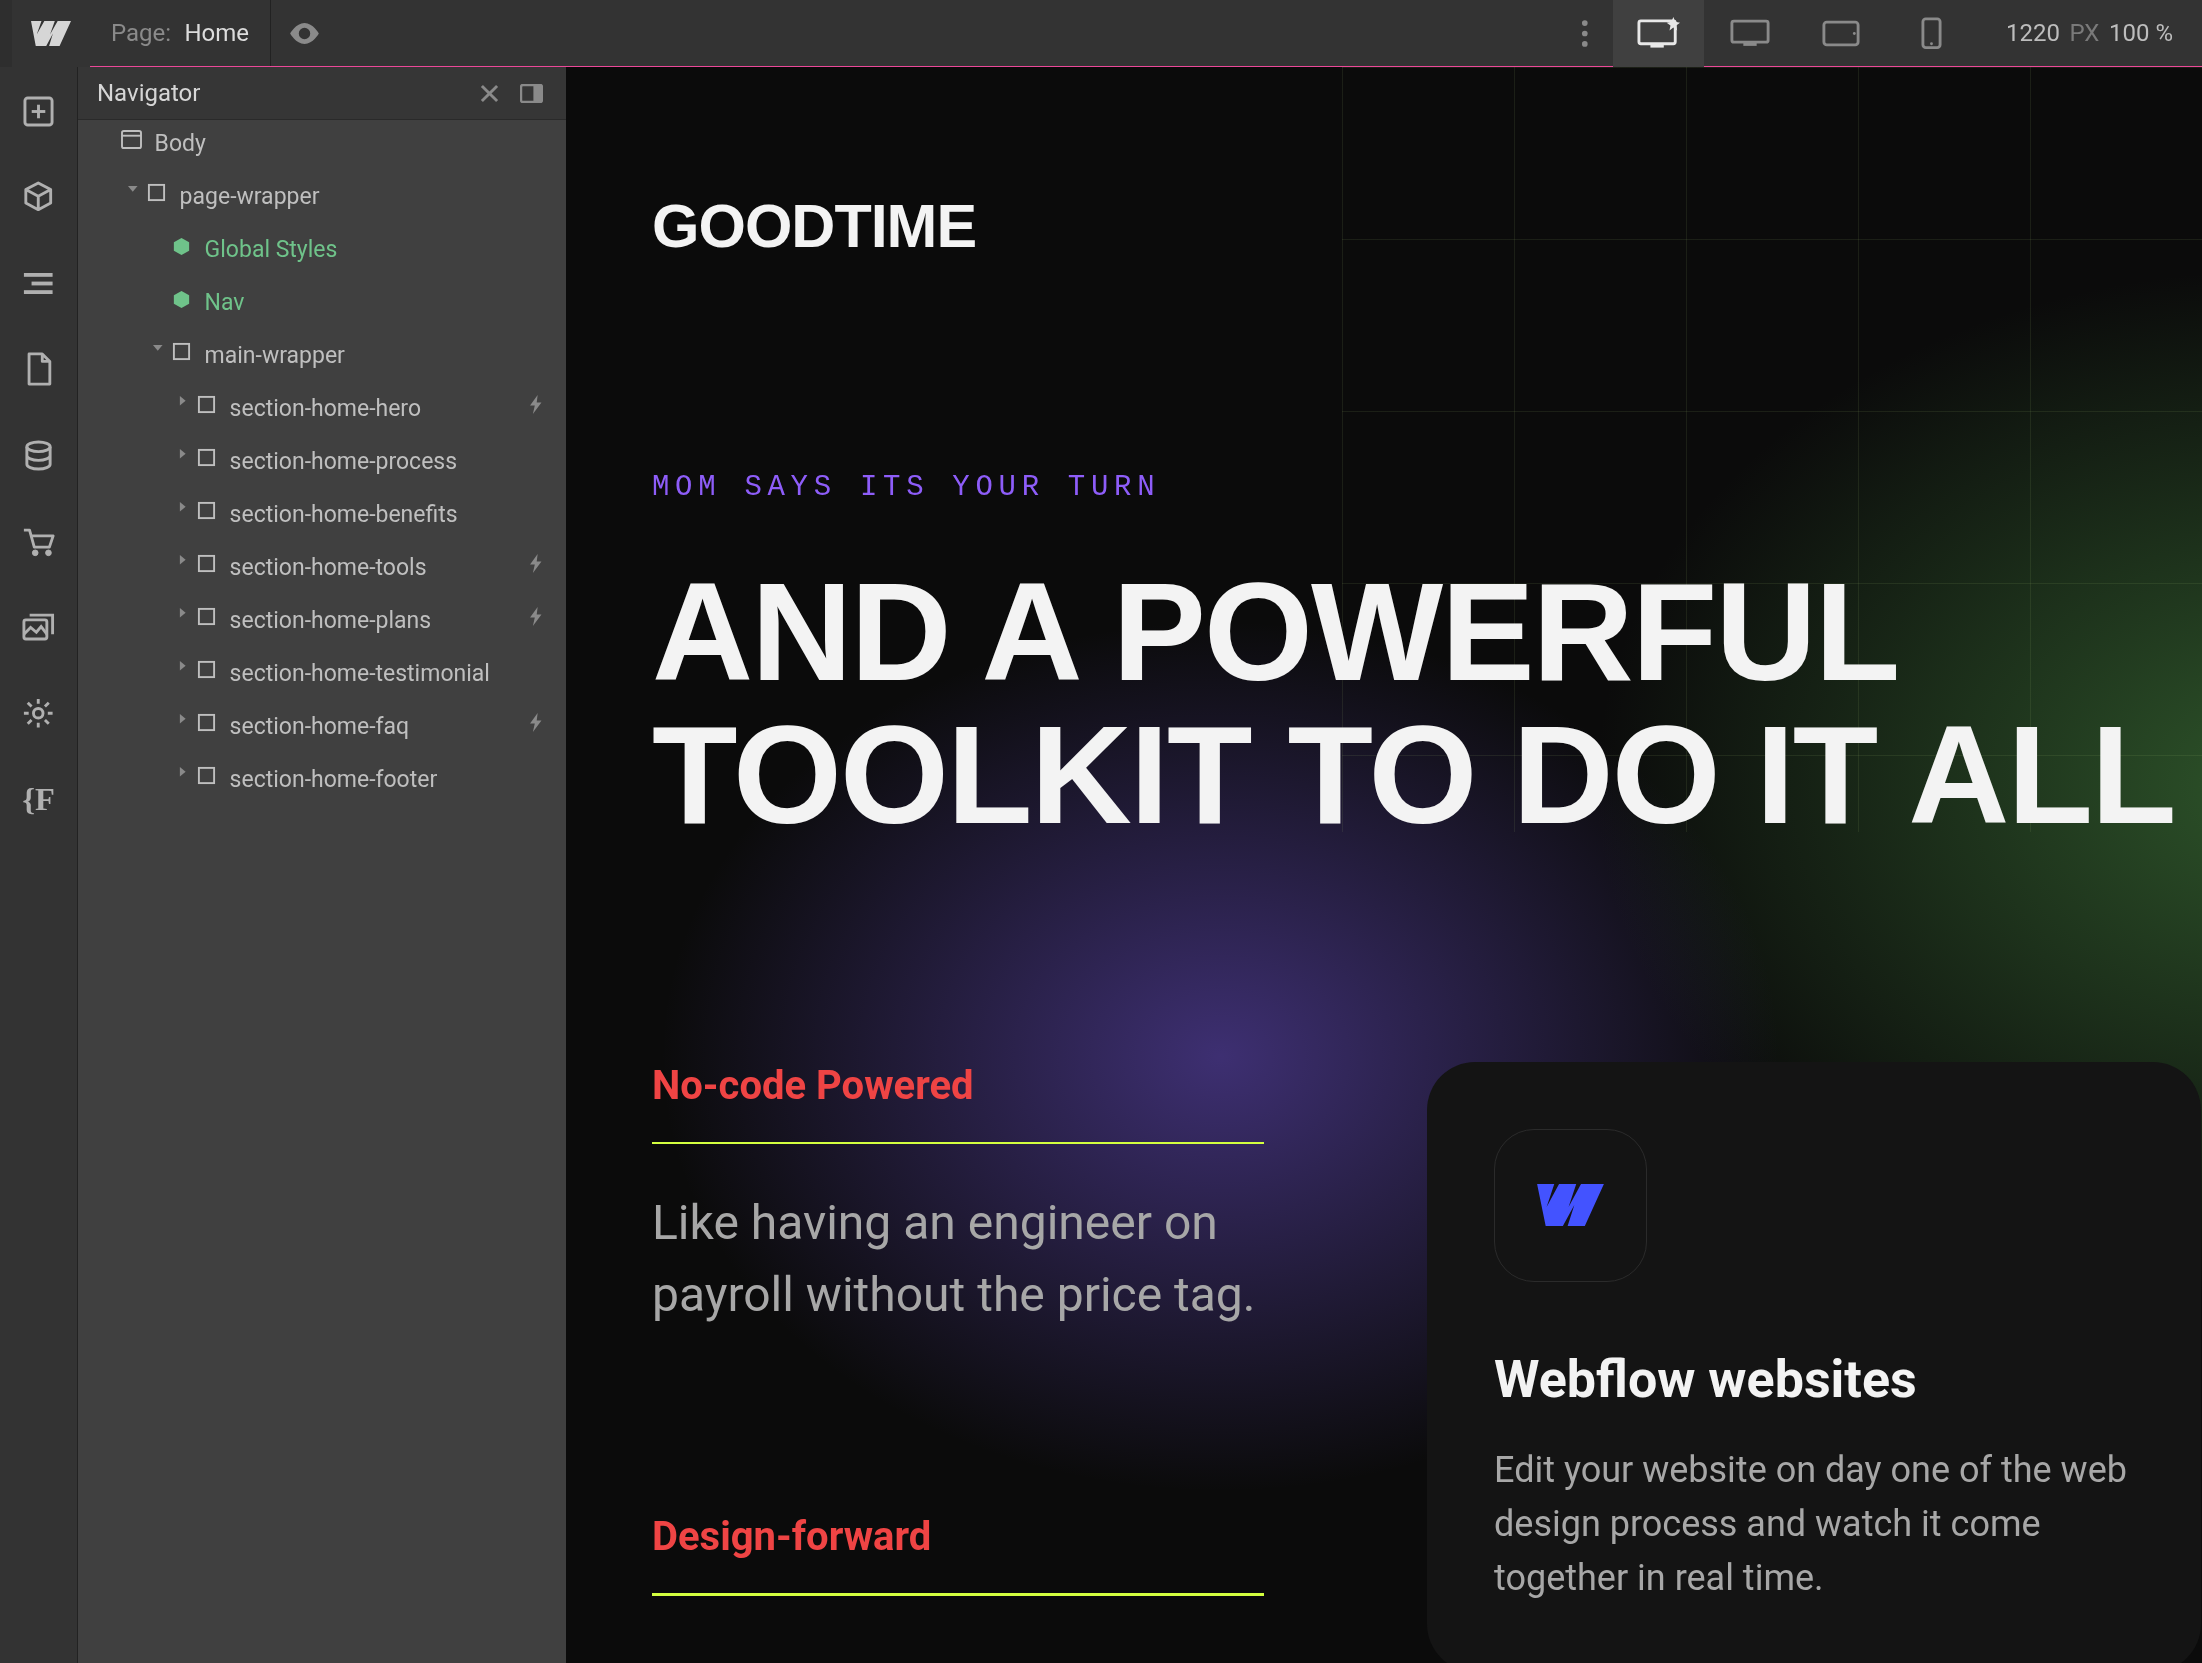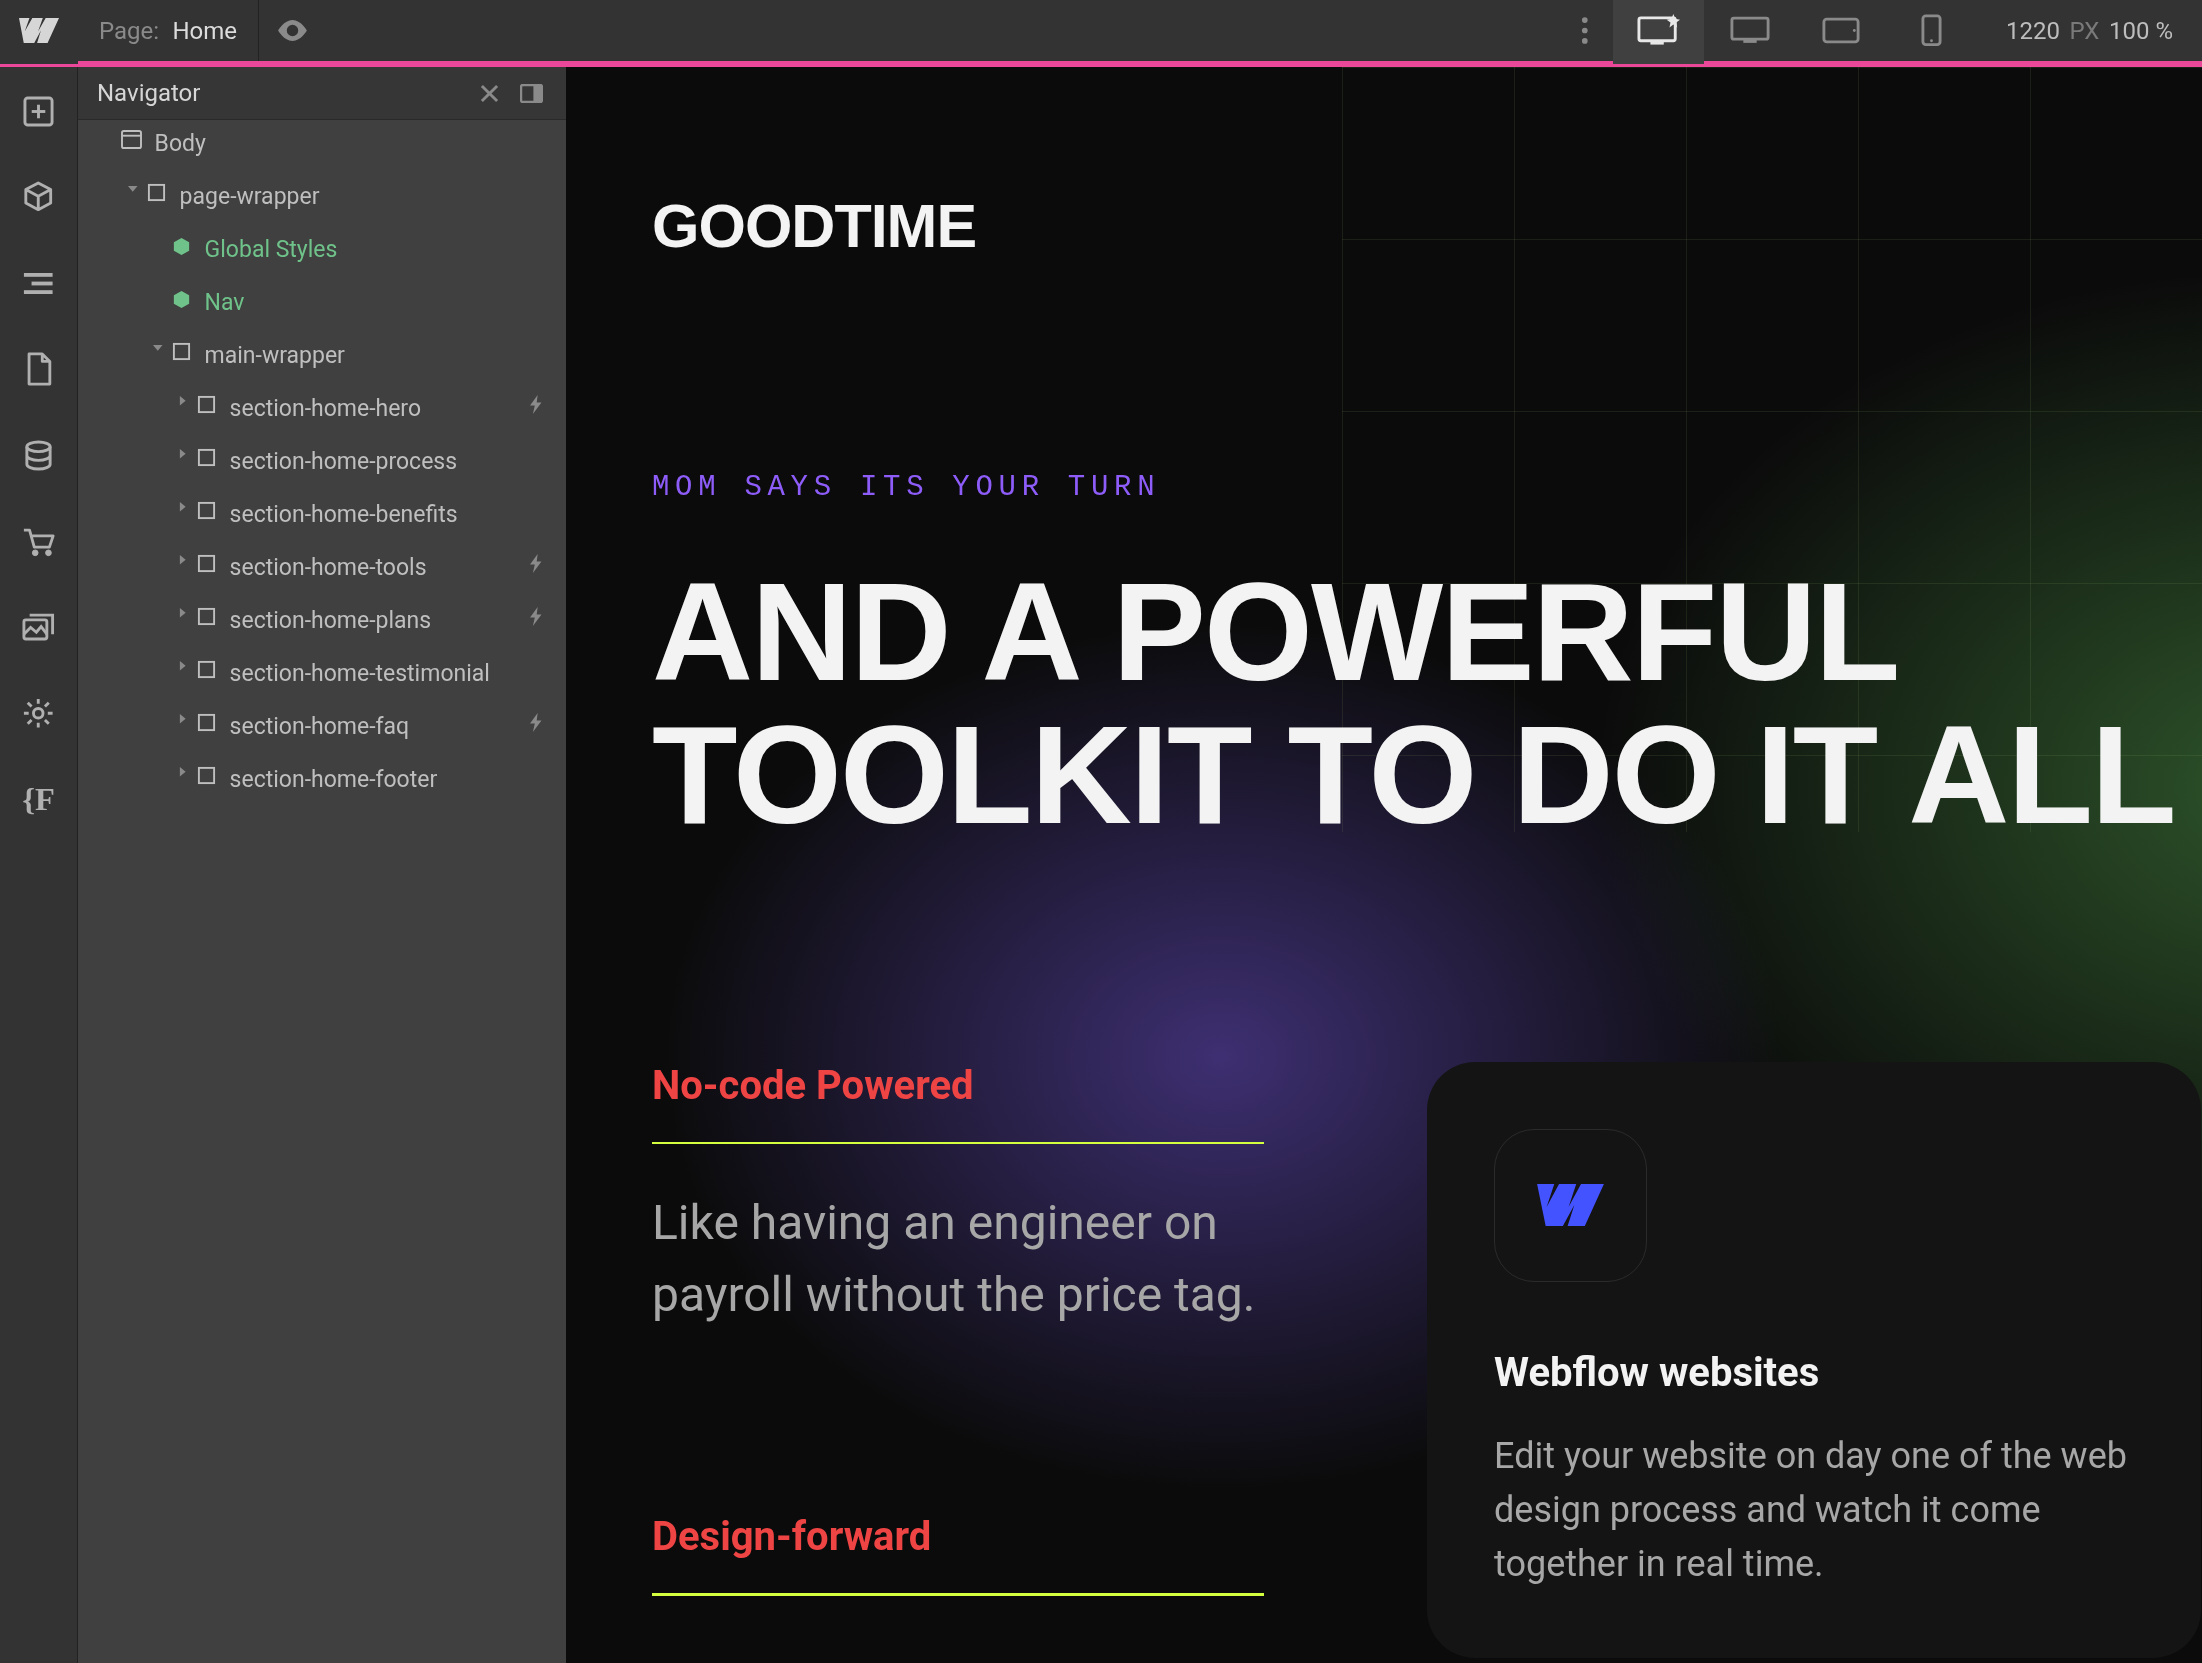--- a/index.html
+++ b/index.html
@@ -12,21 +12,22 @@
   overflow: hidden;
   transform-origin: top left;
 }
 
 
 .topbar {
   height: 67px;
   background: #333333;
   display: flex;
   align-items: center;
-  border-bottom: 6px solid #ec4899;
+  border-bottom: 1px solid #ec4899;
+  margin-left: 12px;
 }
 .topbar .logo-slot {
   width: 78px;
   height: 67px;
   display: flex;
   align-items: center;
   justify-content: center;
   background: #333;
 }
 .topbar .page-slot {
@@ -215,21 +216,21 @@
 .card-icon-wrap {
   width: 153px; height: 153px;
   border: 1.9px solid #2b2b2b;
   border-radius: 40px;
   display: flex;
   align-items: center;
   justify-content: center;
   margin-bottom: 67px;
 }
 .card-title {
-  font-size: 40px;
+  font-size: 52px;
   font-weight: 700;
   color: #f3f3f3;
   margin-bottom: 33px;
 }
 .card-text {
   font-size: 36px;
   line-height: 1.5;
   color: #a7a7a7;
 }
 

